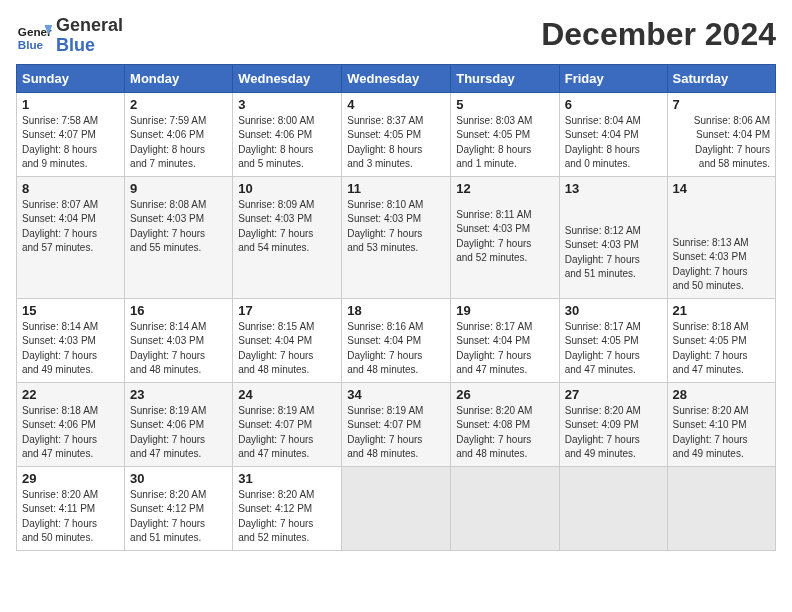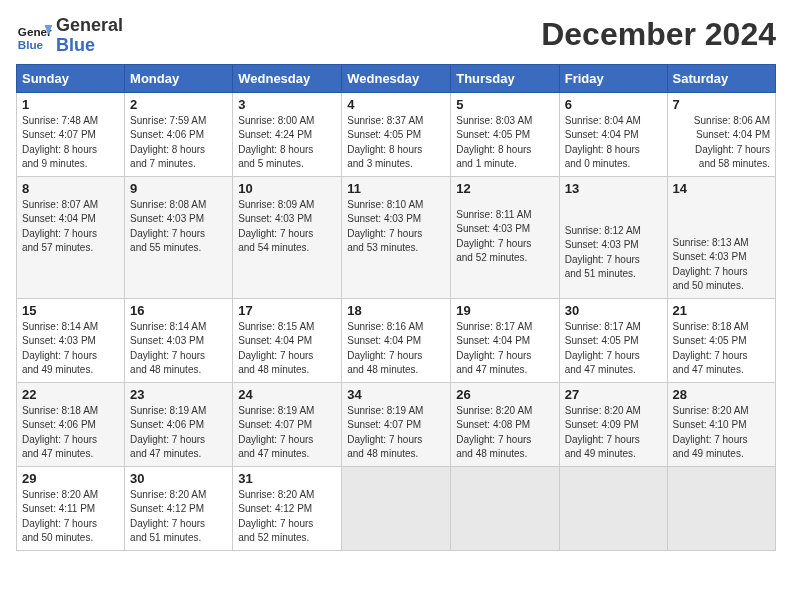--- a/index.html
+++ b/index.html
@@ -115,36 +115,36 @@
         <th>Wednesday</th>
         <th>Thursday</th>
         <th>Friday</th>
         <th>Saturday</th>
       </tr>
   </thead>
   <tbody id="calendar-body">
       <tr>
         <td>
           <span class="day-num">1</span>
-          <div class="day-info" style="white-space: pre-line;">Sunrise: 7:48 AM
+          <div class="day-info" style="white-space: pre-line;">Sunrise: 7:58 AM
 Sunset: 4:07 PM
 Daylight: 8 hours
 and 9 minutes.</div>
         </td>
         <td>
           <span class="day-num">2</span>
           <div class="day-info" style="white-space: pre-line;">Sunrise: 7:59 AM
 Sunset: 4:06 PM
 Daylight: 8 hours
 and 7 minutes.</div>
         </td>
         <td>
           <span class="day-num">3</span>
           <div class="day-info" style="white-space: pre-line;">Sunrise: 8:00 AM
-Sunset: 4:24 PM
+Sunset: 4:06 PM
 Daylight: 8 hours
 and 5 minutes.</div>
         </td>
         <td>
           <span class="day-num">4</span>
           <div class="day-info" style="white-space: pre-line;">Sunrise: 8:37 AM
 Sunset: 4:05 PM
 Daylight: 8 hours
 and 3 minutes.</div>
         </td>

